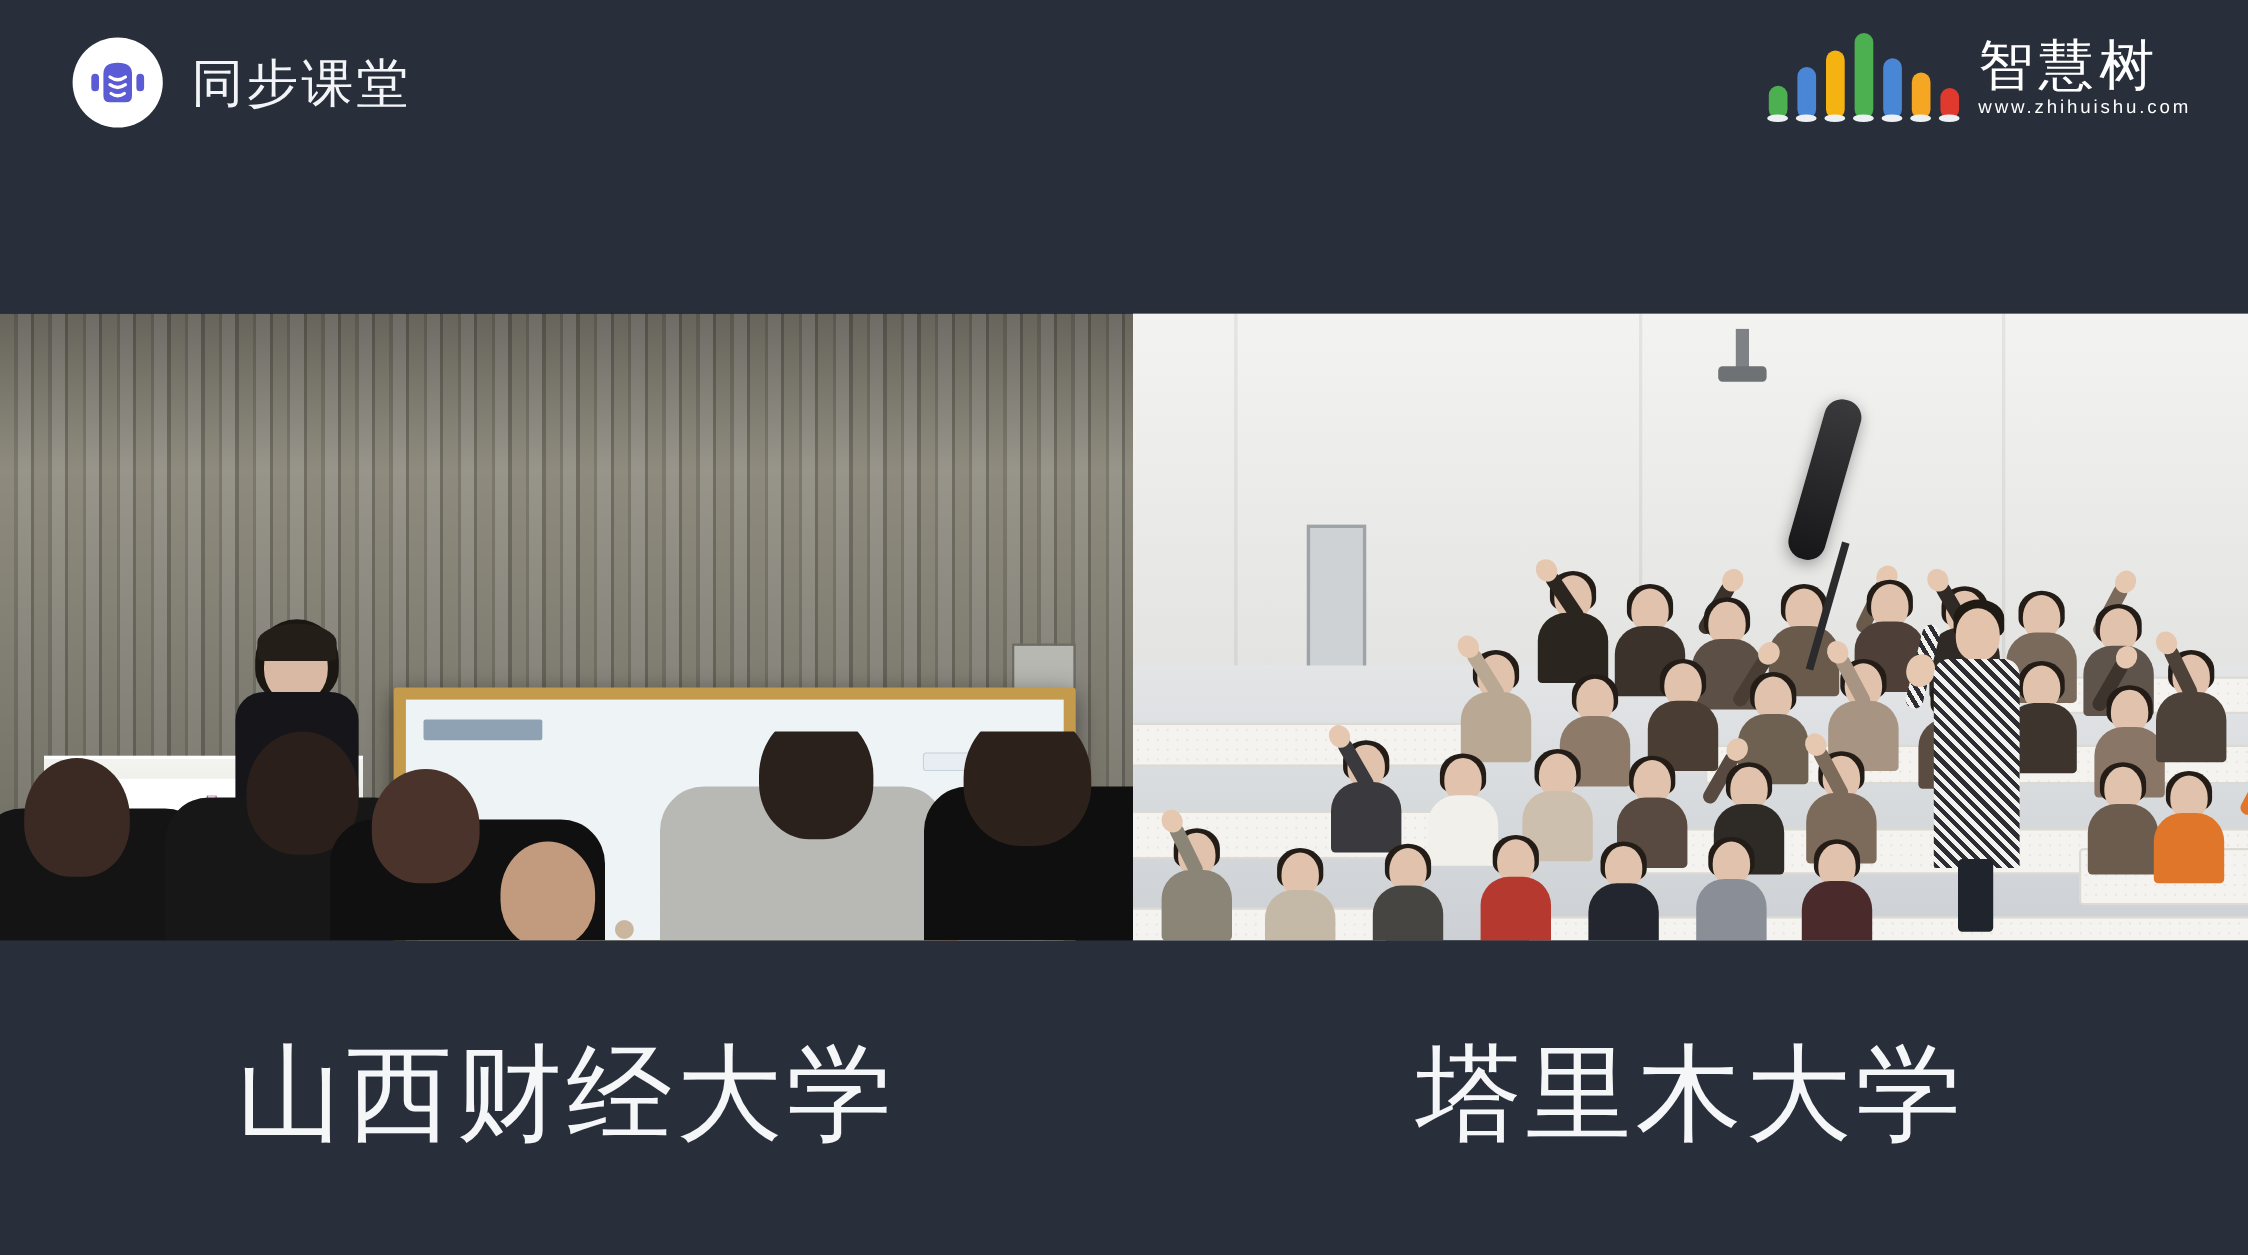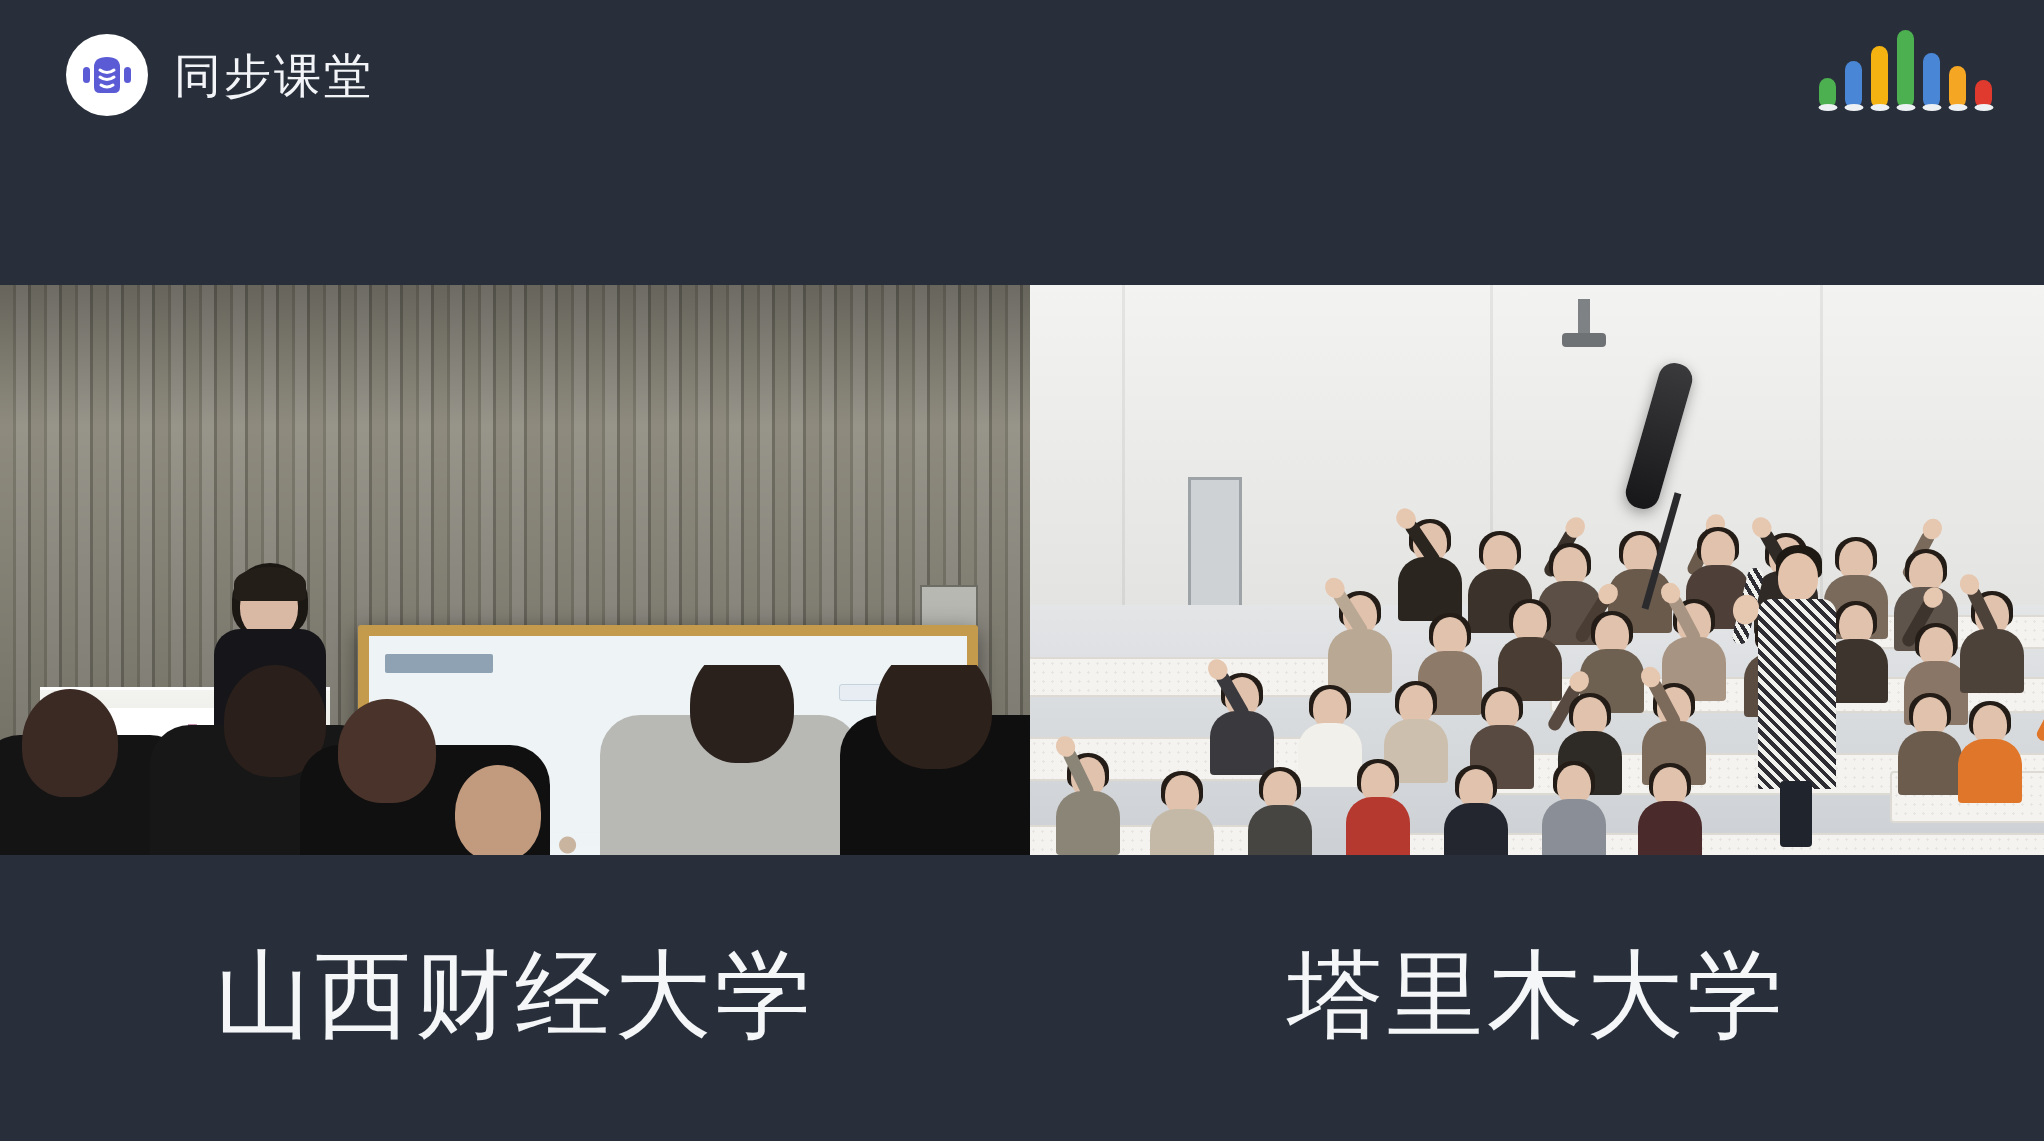--- a/index.html
+++ b/index.html
@@ -485,20 +485,24 @@
         </div>
         <div class="eq-col">
           <div class="eq-bar" style="height:42px;background:#f5a623;"></div>
             <div class="eq-base"></div>
         </div>
         <div class="eq-col">
           <div class="eq-bar" style="height:28px;background:#e03a2f;"></div>
             <div class="eq-base"></div>
         </div>
       </div>
+      <div id="zhs-text">
+        <div id="zhs-name">智慧树</div>
+        <div id="zhs-url">www.zhihuishu.com</div>
+      </div>
     </div>
   </div>
 
   <div id="video-strip">
 
     <div class="video-pane" id="pane-left">
       <div id="left-scene">
         <div class="wall-panel"></div>
         <div class="wall-shadow"></div>
 

